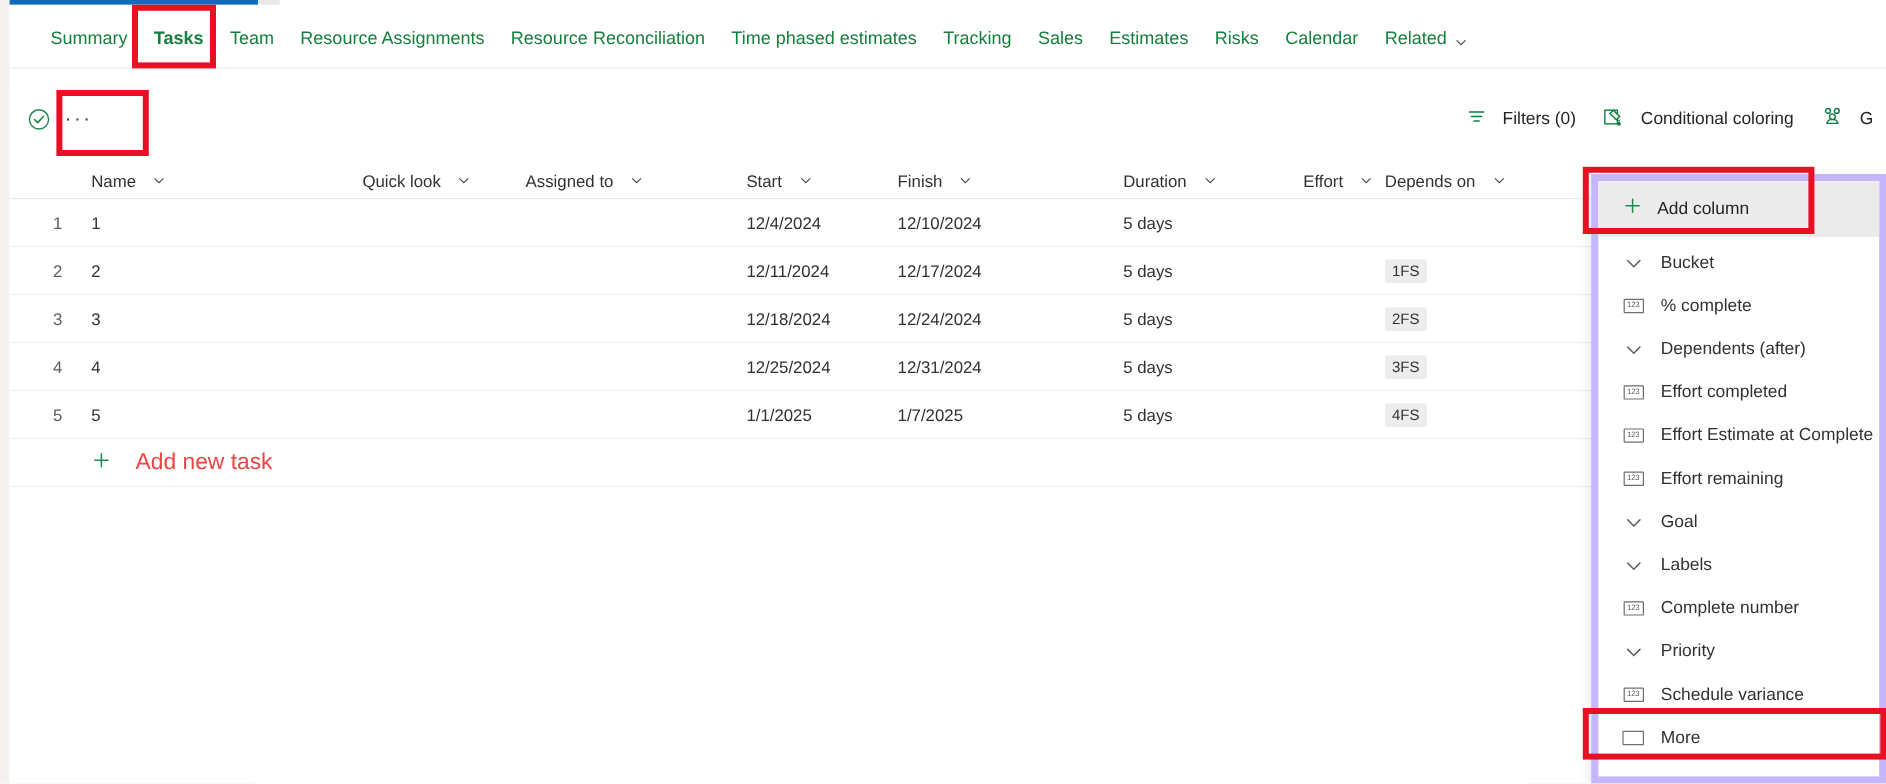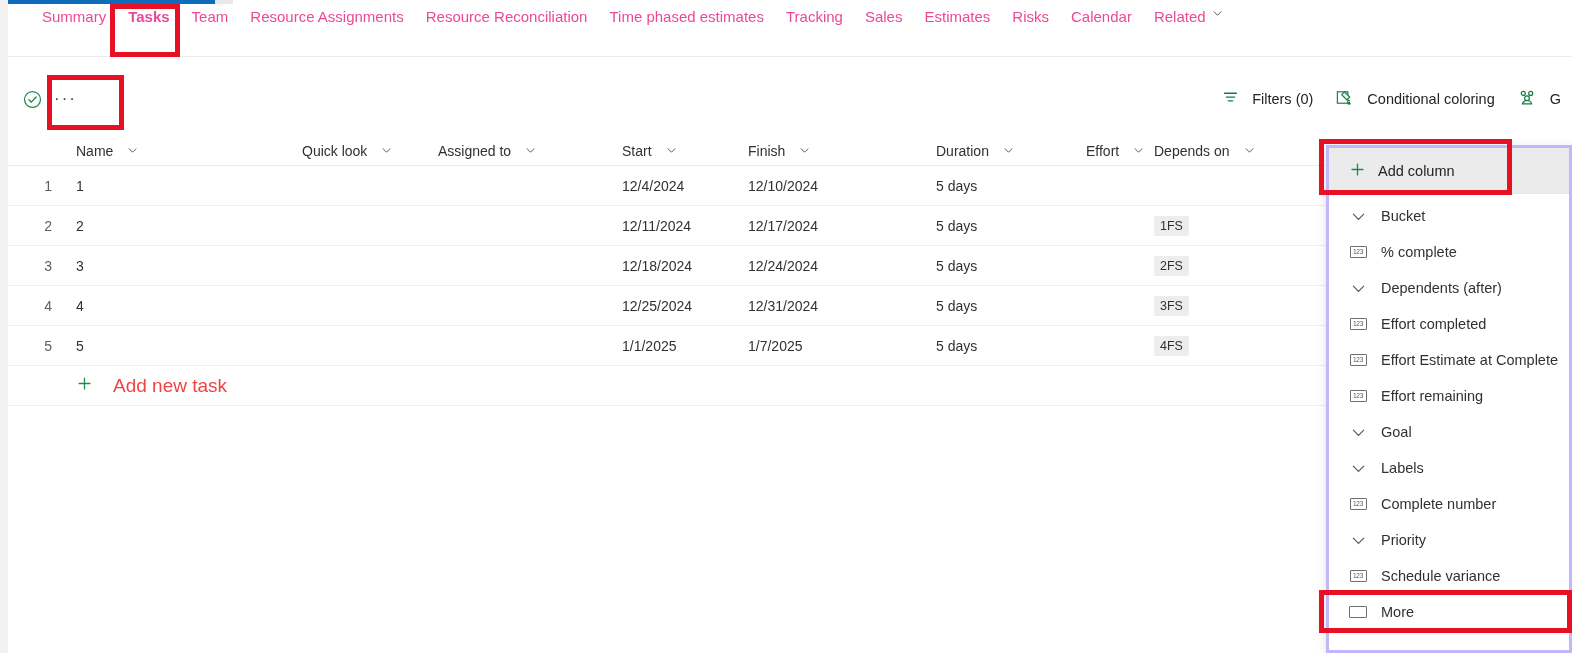--- a/index.html
+++ b/index.html
@@ -36,24 +36,24 @@
   .nav-bar {
     position: absolute; top: 4px; left: 8px;
     width: 1564px; height: 53px;
     background: #ffffff;
     border-bottom: 1px solid #edebe9;
     display: flex; align-items: center;
     padding-left: 23px;
   }
   .nav-tab {
     font-size: 15px;
-    color: #ec4899;
-    padding: 4px 11px;
+    color: #15803d;
+    padding: 16px 11px;
     height: 53px;
-    display: flex; align-items: flex-start;
+    display: flex; align-items: flex-end;
     white-space: nowrap;
     cursor: pointer;
   }
   .nav-tab.selected { font-weight: 700; }
   .nav-tab .chev { margin-left: 6px; display: inline-flex; }
 
   
   .cmd-bar {
     position: absolute; top: 74px; left: 8px;
     width: 1564px; height: 50px;
@@ -140,21 +140,21 @@
   .c-dur   { width: 150px; }
   .c-effort{ width: 68px; }
   .c-dep   { width: 120px; }
 
   
   .dropdown {
     position: absolute;
     top: 145px; left: 1326px;
     width: 246px; height: 508px;
     background: #ffffff;
-    border: 3px solid #c4b5fd;
+    border: 6px solid #c4b5fd;
     box-shadow: 0 3px 10px rgba(0,0,0,0.12);
     z-index: 30;
   }
   .add-col-btn {
     display: flex; align-items: center; gap: 12px;
     height: 46px; background: #ebebeb;
     padding-left: 20px;
     font-size: 14.5px; color: #242424;
     cursor: pointer;
     border-bottom: 1px solid #e6e6e6;

